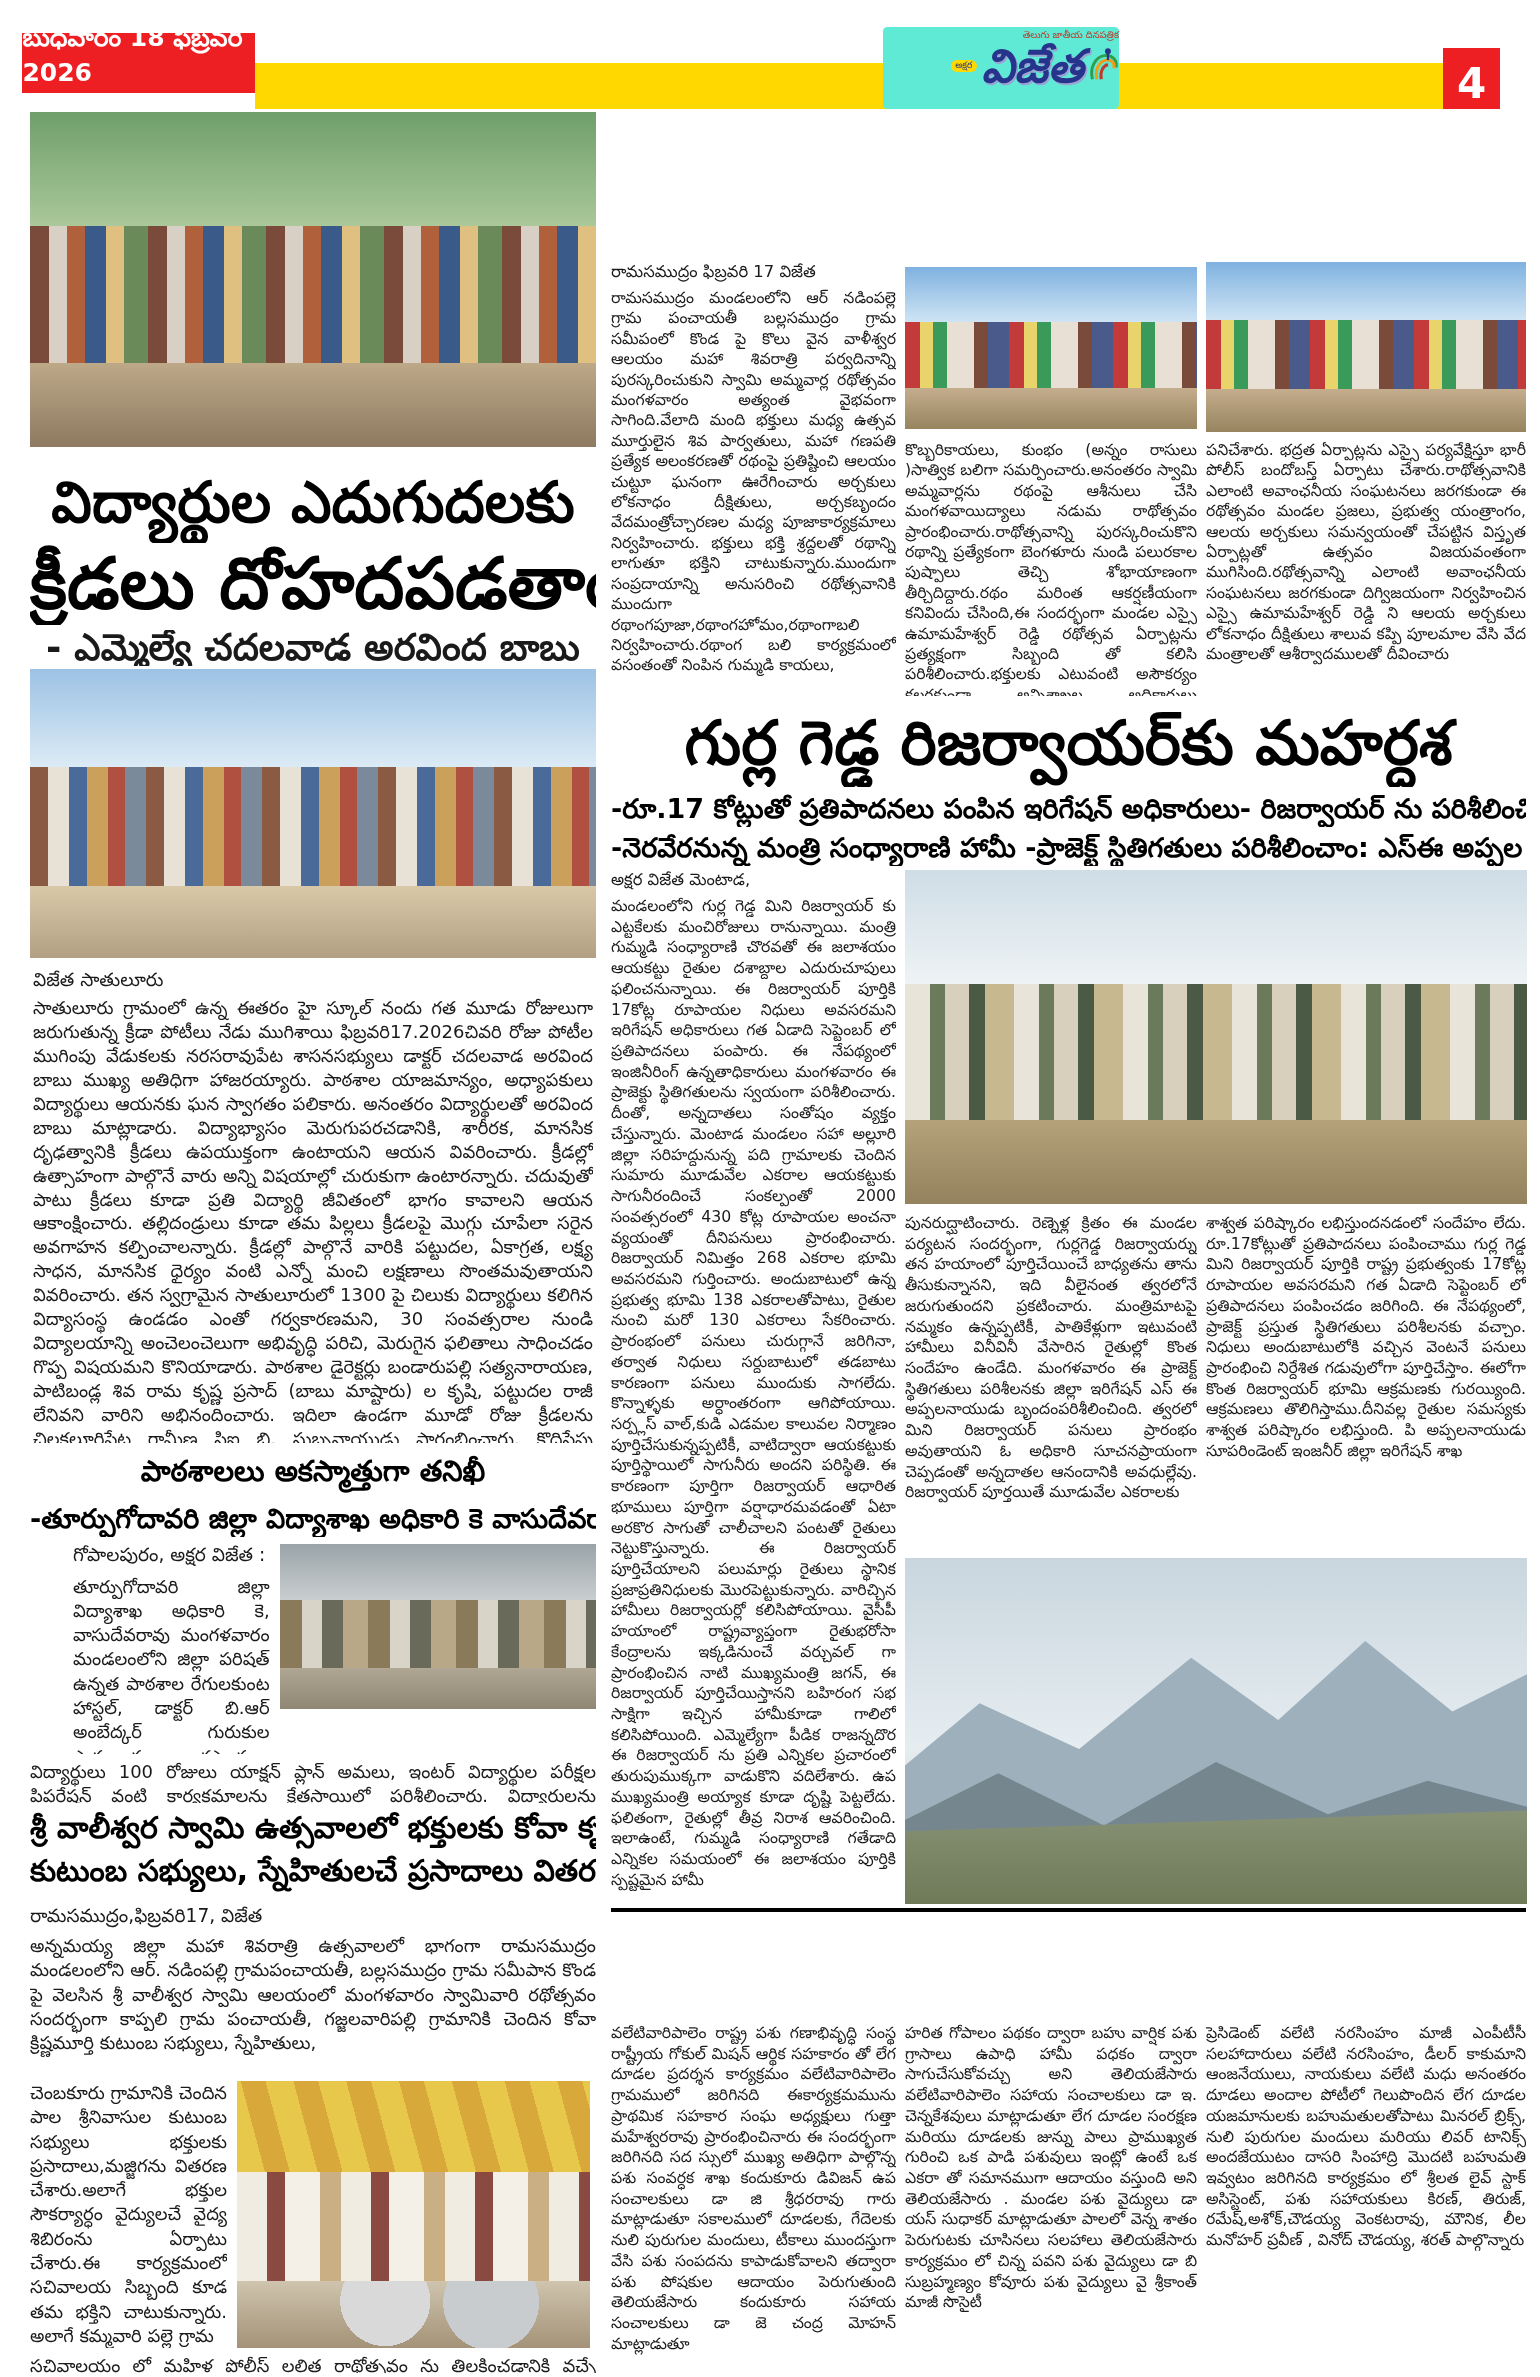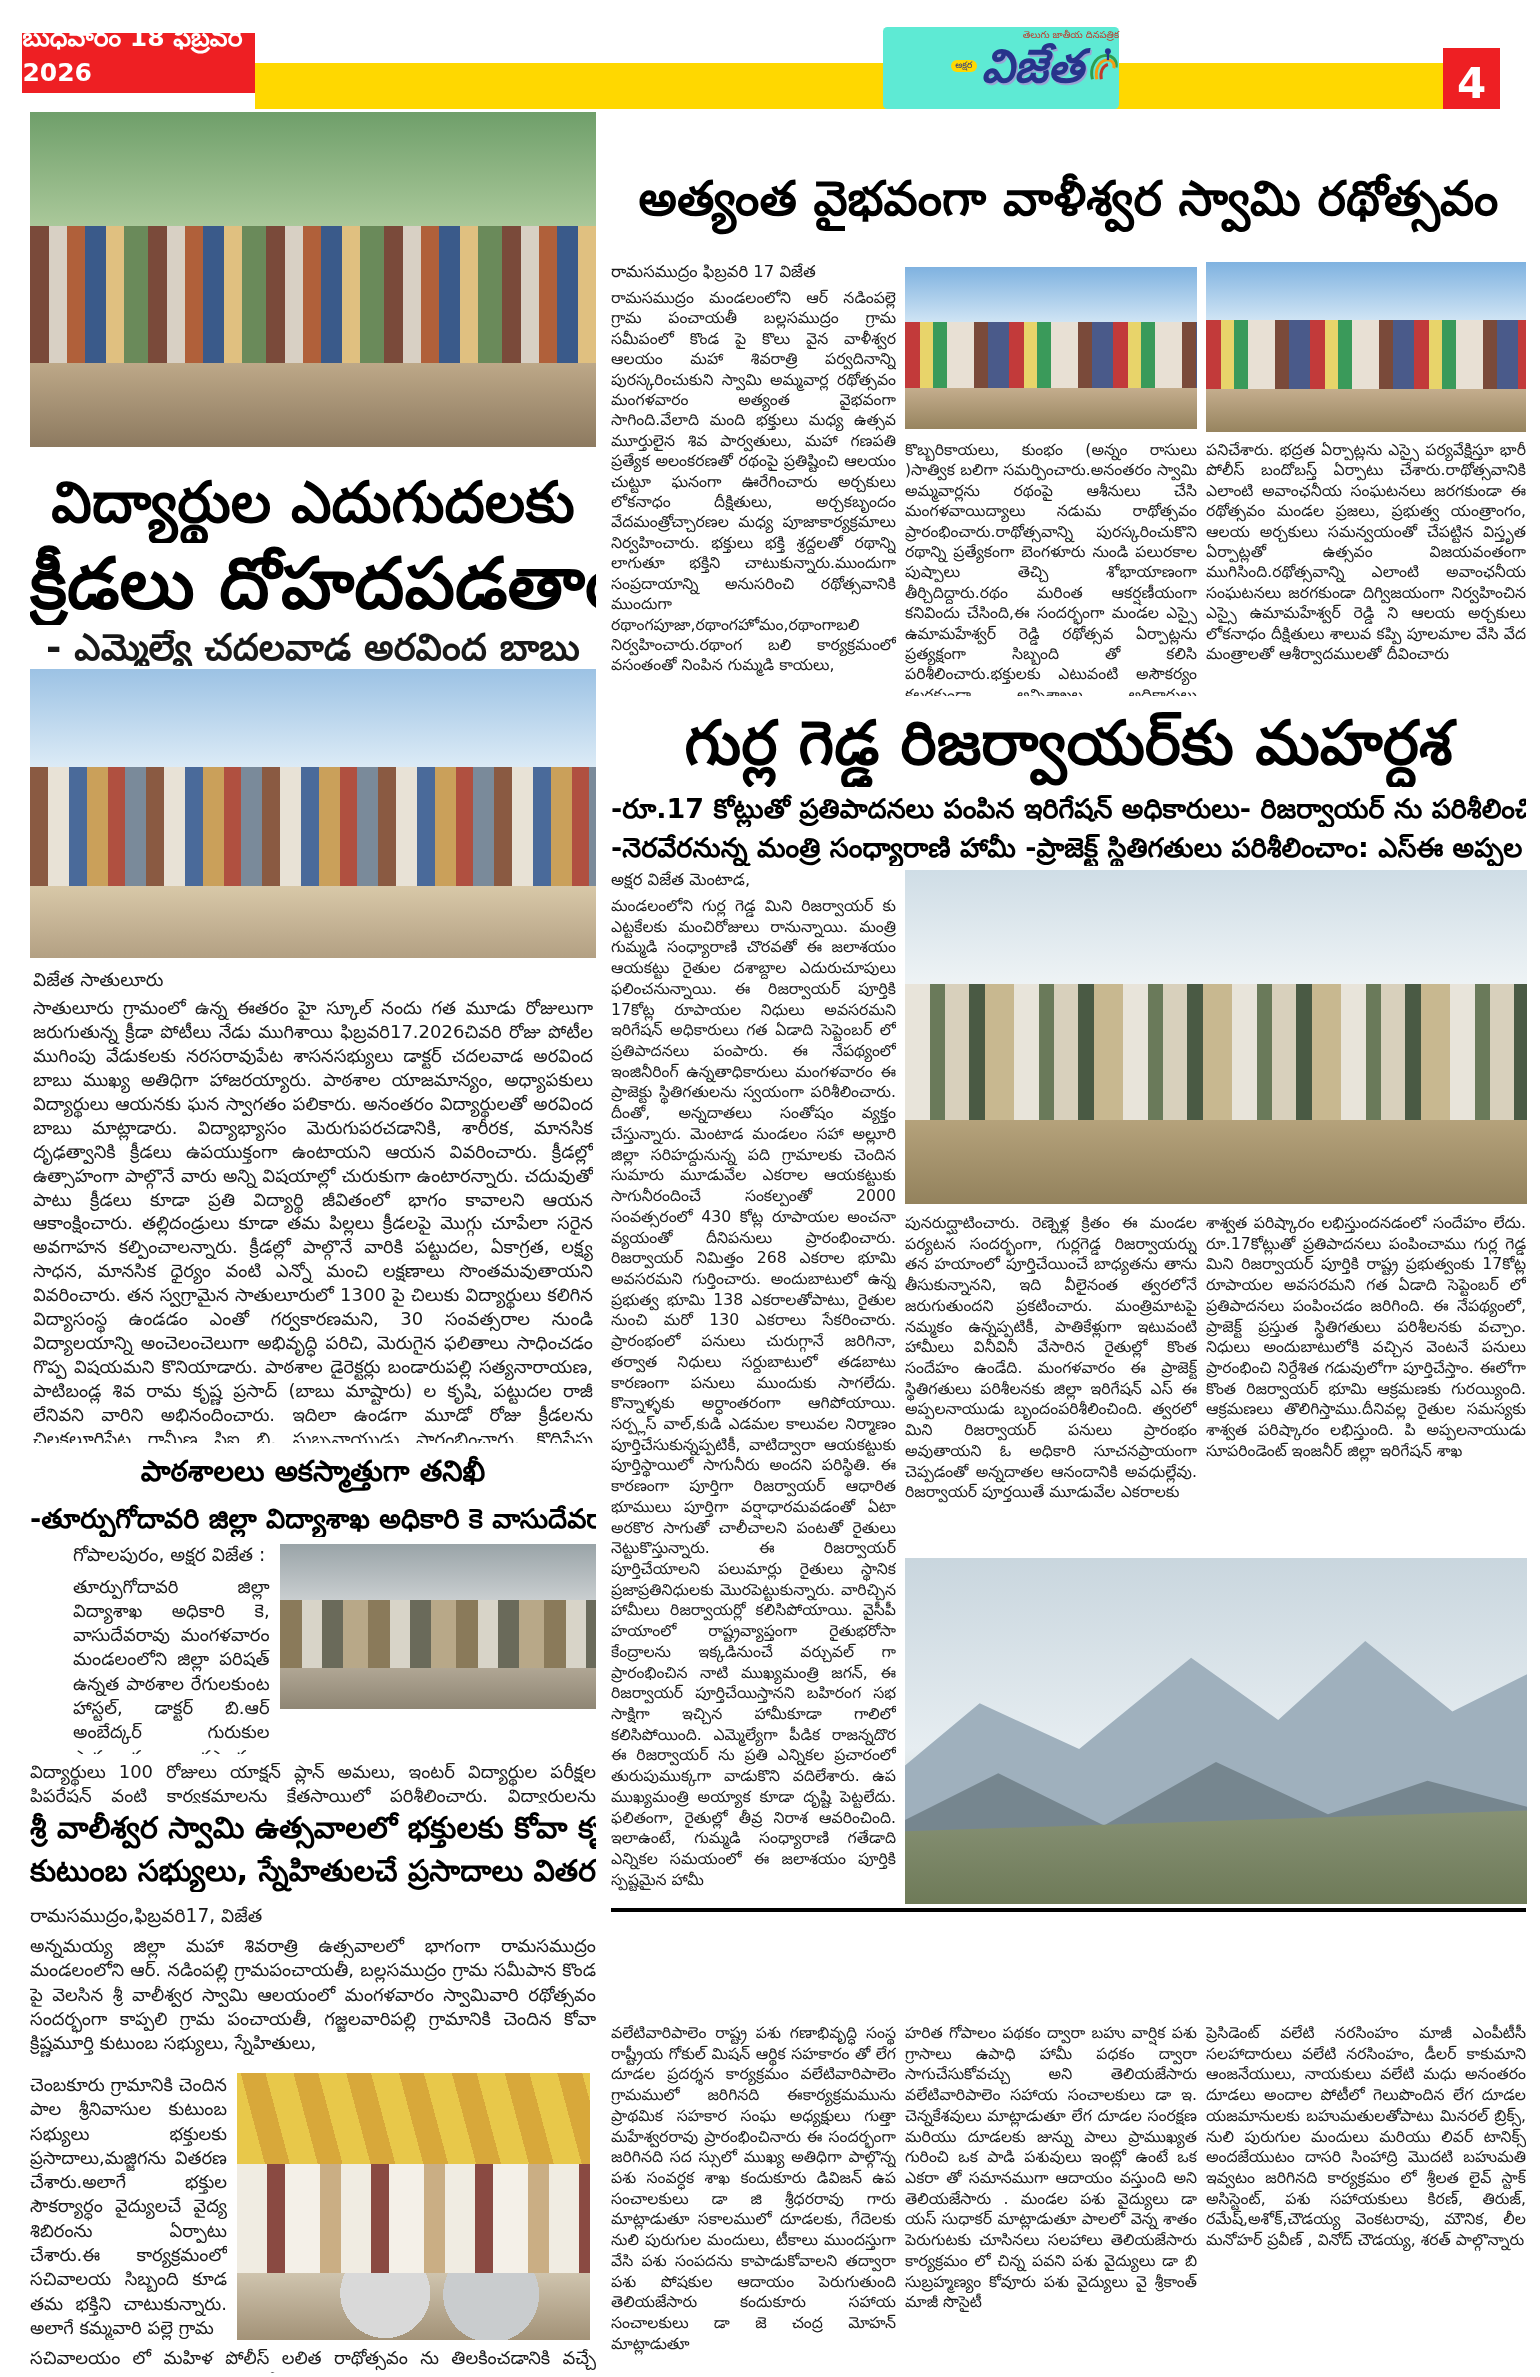--- a/index.html
+++ b/index.html
@@ -124,32 +124,31 @@
     </div>
     <div class="body-text" style="font-size:18px;line-height:1.35;margin-top:6px;">విద్యార్థులు 100 రోజులు యాక్షన్ ప్లాన్ అమలు, ఇంటర్ విద్యార్థుల పరీక్షల ప్రిపరేషన్ వంటి కార్యక్రమాలను క్షేత్రస్థాయిలో పరిశీలించారు. విద్యార్థులను ప్రతిభావంతులుగా తీర్చిదిద్దేలా ఉపాధ్యాయులు కృషి చేయాలని ఆయన పేర్కొన్నారు.</div>
   </div>
 
   <div class="abs hl" style="left:30px;top:1807px;width:566px;height:42px;font-size:30px;line-height:42px;">శ్రీ వాలీశ్వర స్వామి ఉత్సవాలలో భక్తులకు కోవా కృష్ణమూర్తి</div>
   <div class="abs hl" style="left:30px;top:1850px;width:566px;height:42px;font-size:30px;line-height:42px;">కుటుంబ సభ్యులు, స్నేహితులచే ప్రసాదాలు వితరణ</div>
 
   <div class="abs" style="left:30px;top:1905px;width:566px;height:468px;overflow:hidden;">
     <div class="dateline" style="font-size:18.6px;margin-bottom:3px;">రామసముద్రం,ఫిబ్రవరి17, విజేత</div>
     <div class="body-text" style="font-size:18px;line-height:1.35;height:127px;">అన్నమయ్య జిల్లా మహా శివరాత్రి ఉత్సవాలలో భాగంగా రామసముద్రం మండలంలోని ఆర్. నడింపల్లి గ్రామపంచాయతీ, బల్లసముద్రం గ్రామ సమీపాన కొండ పై వెలసిన శ్రీ వాలీశ్వర స్వామి ఆలయంలో మంగళవారం స్వామివారి రథోత్సవం సందర్భంగా కాప్పలి గ్రామ పంచాయతీ, గజ్జలవారిపల్లి గ్రామానికి చెందిన కోవా క్రిష్ణమూర్తి కుటుంబ సభ్యులు, స్నేహితులు,</div>
-    <div style="display:flex;gap:10.4px;margin-top:12px;">
+    <div style="display:flex;gap:10.4px;margin-top:20px;">
       <div class="body-text" style="width:197px;font-size:18px;line-height:1.35;height:267px;">చెంబకూరు గ్రామానికి చెందిన పాల శ్రీనివాసుల కుటుంబ సభ్యులు భక్తులకు ప్రసాదాలు,మజ్జిగను వితరణ చేశారు.అలాగే భక్తుల సౌకర్యార్ధం వైద్యులచే వైద్య శిబిరంను ఏర్పాటు చేశారు.ఈ కార్యక్రమంలో సచివాలయ సిబ్బంది కూడ తమ భక్తిని చాటుకున్నారు. అలాగే కమ్మవారి పల్లె గ్రామ</div>
       <div class="photo tent" style="position:relative;width:353px;height:267px;flex:none;">
         <div class="sky"></div>
         <div class="mid"></div>
         <div class="ground"></div>
       </div>
     </div>
     <div class="body-text" style="font-size:18px;line-height:1.35;margin-top:6px;">సచివాలయం లో మహిళ పోలీస్ లలిత రాథోత్సవం ను తిలకించడానికి వచ్చే భక్తులకు మజ్జిగ పాకెట్ లను పంపిణీ చేశారు.</div>
   </div>
 
-  <div class="abs hl" style="left:611px;top:159px;width:915px;height:78px;font-size:48px;line-height:78px;">అత్యంత వైభవంగా వాళీశ్వర స్వామి రథోత్సవం</div>
 
   <div class="abs" style="left:611px;top:262px;width:285px;height:434px;overflow:hidden;">
     <div class="dateline" style="font-size:16.4px;margin-bottom:3px;">రామసముద్రం ఫిబ్రవరి 17 విజేత</div>
     <div class="body-text" style="font-size:15.7px;line-height:1.3;">రామసముద్రం మండలంలోని ఆర్ నడింపల్లె గ్రామ పంచాయతీ బల్లసముద్రం గ్రామ సమీపంలో కొండ పై కొలు వైన వాళీశ్వర ఆలయం మహా శివరాత్రి పర్వదినాన్ని పురస్కరించుకుని స్వామి అమ్మవార్ల రథోత్సవం మంగళవారం అత్యంత వైభవంగా సాగింది.వేలాది మంది భక్తులు మధ్య ఉత్సవ మూర్తులైన శివ పార్వతులు, మహా గణపతి ప్రత్యేక అలంకరణతో రథంపై ప్రతిష్టించి ఆలయం చుట్టూ ఘనంగా ఊరేగించారు అర్చకులు లోకనాధం దీక్షితులు, అర్చకబృందం వేదమంత్రోచ్చారణల మధ్య పూజాకార్యక్రమాలు నిర్వహించారు. భక్తులు భక్తి శ్రద్దలతో రథాన్ని లాగుతూ భక్తిని చాటుకున్నారు.ముందుగా సంప్రదాయాన్ని అనుసరించి రథోత్సవానికి ముందుగా రథాంగపూజా,రథాంగహోమం,రథాంగాబలి నిర్వహించారు.రథాంగ బలి కార్యక్రమంలో వసంతంతో నింపిన గుమ్మడి కాయలు,</div>
   </div>
 
   <div class="photo rath" style="left:905px;top:267px;width:292px;height:162px;">
     <div class="sky"></div>
     <div class="mid"></div>
     <div class="ground"></div>

